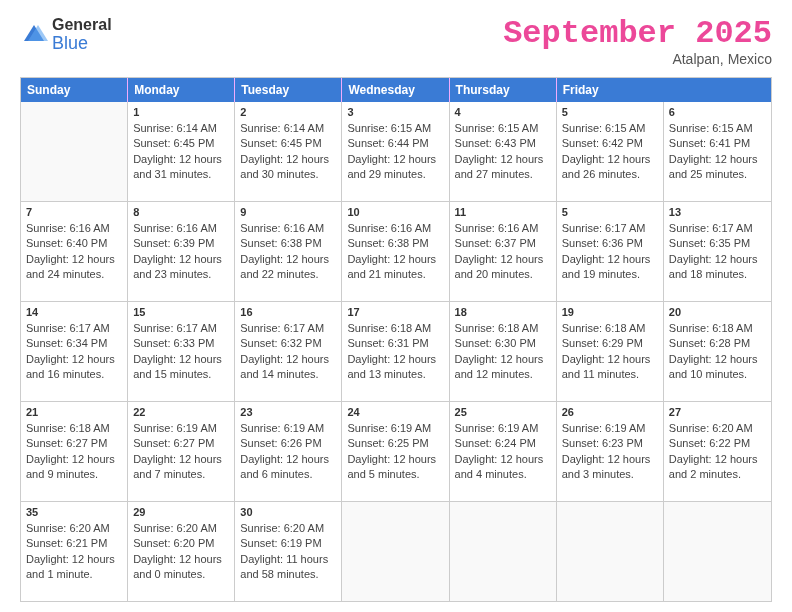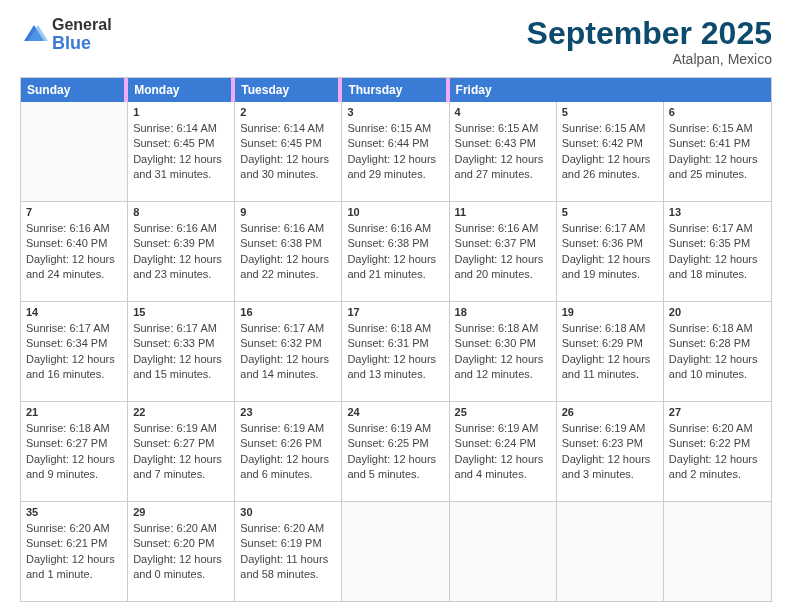--- a/index.html
+++ b/index.html
@@ -33,35 +33,36 @@
       flex-direction: column;
       line-height: 1.1;
     }
     .logo-general {
       font-size: 16px;
       font-weight: bold;
       color: #333;
     }
     .logo-blue {
       font-size: 18px;
-      font-weight: bold;
+      font-weight: normal;
       color: #3a7bd5;
     }
     .logo-icon {
       width: 28px;
       height: 28px;
     }
     .title-block {
       text-align: right;
     }
     .month-title {
       font-size: 32px;
       font-weight: bold;
-      color: #0c4a6e;
+      color: #ec4899;
       line-height: 1.1;
+      font-family: Liberation Mono, monospace;
     }
     .subtitle {
       font-size: 14px;
       color: #555;
     }
     .calendar {
       flex: 1;
       display: flex;
       flex-direction: column;
       border: 1px solid #ccc;
@@ -70,21 +71,21 @@
       display: grid;
       grid-template-columns: repeat(7, 1fr);
       background: #3a7bd5;
     }
     .cal-header-cell {
       color: #fff;
       font-size: 12px;
       font-weight: bold;
       padding: 5px 6px;
       text-align: left;
-      border-right: 4px solid #f0abfc;
+      border-right: 1px solid #f0abfc;
     }
     .cal-header-cell:last-child { border-right: none; }
     .cal-body {
       flex: 1;
       display: flex;
       flex-direction: column;
     }
     .cal-row {
       display: grid;
       grid-template-columns: repeat(7, 1fr);
@@ -133,20 +134,21 @@
       <div class="month-title">September 2025</div>
       <div class="subtitle">Atalpan, Mexico</div>
     </div>
   </div>
 
   <div class="calendar">
     <div class="cal-header">
     <div class="cal-header-cell">Sunday</div>
         <div class="cal-header-cell">Monday</div>
         <div class="cal-header-cell">Tuesday</div>
+        <div class="cal-header-cell">Wednesday</div>
         <div class="cal-header-cell">Thursday</div>
         <div class="cal-header-cell">Friday</div>
       </div>
     <div class="cal-body">
     <div class="cal-row">
           <div class="cal-cell empty"></div>
           <div class="cal-cell">
             <span class="day-num">1</span>
             <div class="day-info" style="white-space: pre-line;">Sunrise: 6:14 AM
 Sunset: 6:45 PM

